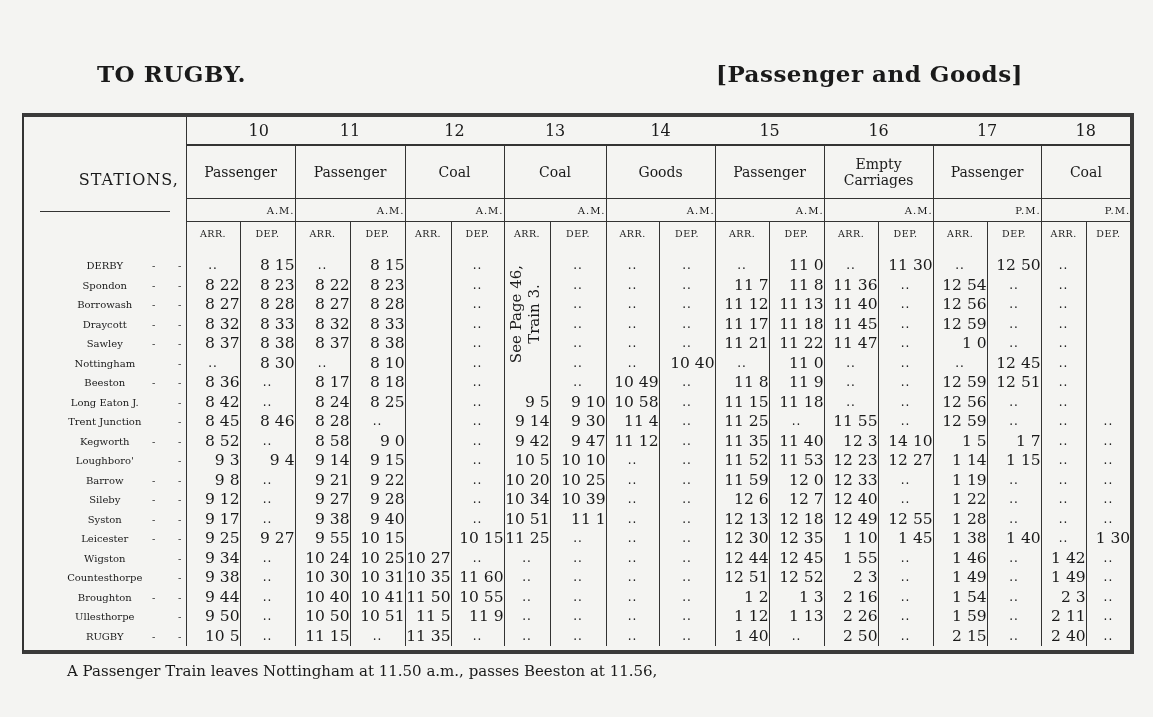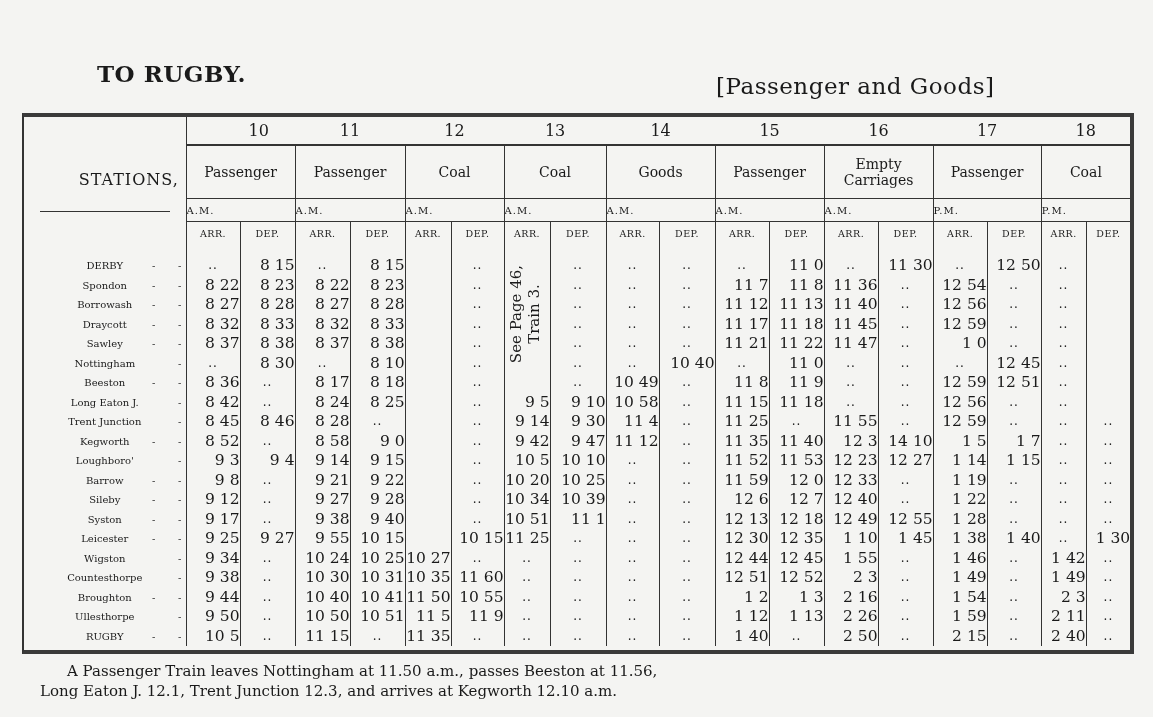--- a/index.html
+++ b/index.html
@@ -10,22 +10,22 @@
     color:#1a1a1a;
     position:relative;
   }
   .title-left {
     position:absolute; left:97px; top:60px;
     font-family:"DejaVu Serif",serif; font-weight:bold;
     font-size:23px; letter-spacing:0.5px;
   }
   .title-right {
     position:absolute; left:716px; top:60px;
-    font-family:"DejaVu Serif",serif; font-weight:normal;
-    font-size:23px; letter-spacing:0.5px;margin-top:13px;
+    font-family:"DejaVu Serif",serif; font-weight:bold;
+    font-size:23px; letter-spacing:0.5px;
   }
   .frame {
     position:absolute; left:22px; top:113px; width:1112px; height:541px;
     border-top:4px solid #3a3a3a;
     border-bottom:4px solid #3a3a3a;
     border-left:2px solid #333;
     border-right:4px solid #3a3a3a;
     box-sizing:border-box;
   }
   table.tt {
@@ -35,21 +35,21 @@
     width:1106px;
   }
   table.tt td, table.tt th {
     padding:0; margin:0;
     font-weight:normal;
     white-space:nowrap;
     overflow:hidden;
   }
   .num-row th { height:27px; font-size:16px; font-weight:bold; text-align:center; vertical-align:middle; border-bottom:2px solid #333; }
   .type-row th { height:52px; font-size:14px; text-align:center; vertical-align:middle; border-left:1px solid #333; line-height:16px; }
-  .ampm-row th { height:22px; font-size:10px; letter-spacing:1px; text-align:left; border-left:1px solid #333; border-top:1px solid #333; }
+  .ampm-row th { height:22px; font-size:10px; letter-spacing:1px; text-align:right; border-left:1px solid #333; border-top:1px solid #333; }
   .ad-row th { height:22px; font-size:9.5px; letter-spacing:0.5px; text-align:center; border-left:1px solid #333; border-top:1px solid #333; }
   .spacer-row td { height:12px; border-left:1px solid #333; }
   .stations-head {
     font-size:13px; letter-spacing:1px; text-align:center; vertical-align:middle;
   }
   td.st {
     font-size:10px; height:19.5px; line-height:19.5px; padding-left:4px;
     text-align:center; position:relative;
   }
   td.st .dash { position:absolute; right:4px; top:0; }
@@ -584,16 +584,15 @@
         <td class="t">2 15</td>
         <td class="t dots">..</td>
         <td class="t">2 40</td>
         <td class="t dots">..</td>
       </tr>
     </tbody>
 </table>
 
 <div class="footnote fn1">
   <span class="l1">A Passenger Train  leaves Nottingham at 11.50 a.m., passes Beeston at 11.56,</span>
-  <span>Long Eaton J. 12.1, Trent Junction 12.3, and arrives at Kegworth 12.10 a.m.</span>
 </div>
 <div class="footnote fn2">
 </div>
 
 </body></html>

